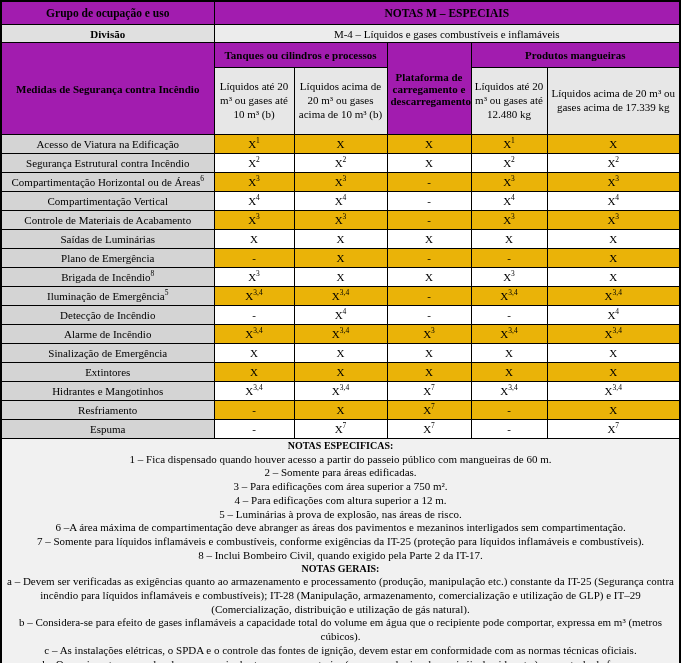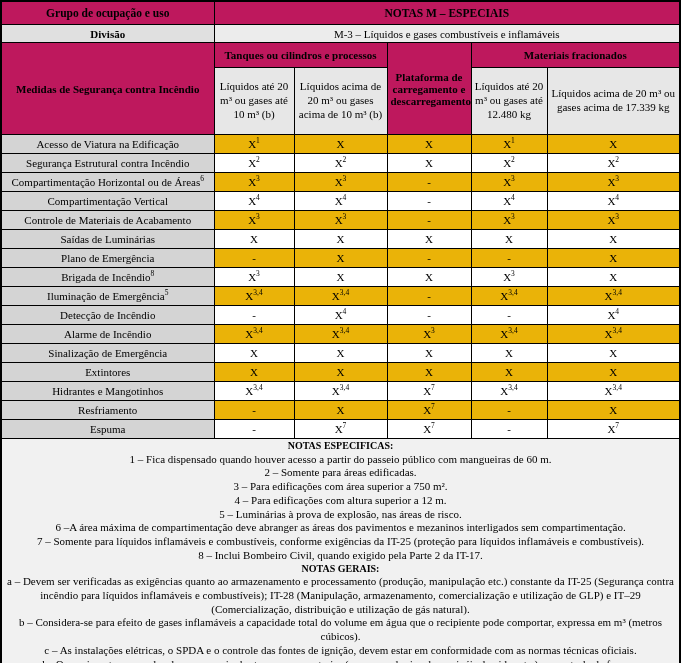--- a/index.html
+++ b/index.html
@@ -15,21 +15,21 @@
   table.spec td {
     border: 1px solid #000;
     text-align: center;
     vertical-align: middle;
     padding: 1px 3px;
     font-size: 11px;
     color: #000;
     overflow: hidden;
   }
   td.dark {
-    background: #be185d;
+    background: #a21caf;
     color: #ffffff;
     font-weight: bold;
     border: 1px solid #ffffff;
   }
   tr.top-row td { height: 20px; font-size: 11.5px; }
   tr.division-row td { height: 15px; margin-top: 32px; }
   td.division-label { background: #e0e0e0; font-weight: bold; }
   td.division-value { background: #ececec; }
   tr.group-row td { height: 22px; }
   td.measures-head { font-size: 11.5px; }
@@ -64,27 +64,27 @@
       <col style="width:76px">
       <col style="width:133px">
     </colgroup>
     <thead>
       <tr class="top-row">
         <td class="dark">Grupo de ocupação e uso</td>
         <td class="dark" colspan="5">NOTAS M – ESPECIAIS</td>
       </tr>
       <tr class="division-row">
         <td class="division-label">Divisão</td>
-        <td class="division-value" colspan="5">M-3 – Líquidos e gases combustíveis e inflamáveis</td>
+        <td class="division-value" colspan="5">M-4 – Líquidos e gases combustíveis e inflamáveis</td>
       </tr>
       <tr class="group-row">
         <td class="dark measures-head" rowspan="2">Medidas de Segurança contra Incêndio</td>
         <td class="dark" colspan="2">Tanques ou cilindros e processos</td>
         <td class="dark" rowspan="2">Plataforma de carregamento e descarregamento</td>
-        <td class="dark" colspan="2">Materiais fracionados</td>
+        <td class="dark" colspan="2">Produtos mangueiras</td>
       </tr>
       <tr class="subhead-row">
         <td class="subhead">Líquidos até 20 m³ ou gases até 10 m³ (b)</td>
         <td class="subhead">Líquidos acima de 20 m³ ou gases acima de 10 m³ (b)</td>
         <td class="subhead">Líquidos até 20 m³ ou gases até 12.480 kg</td>
         <td class="subhead">Líquidos acima de 20 m³ ou gases acima de 17.339 kg</td>
       </tr>
     </thead>
     <tbody class="measures">
         <tr>

